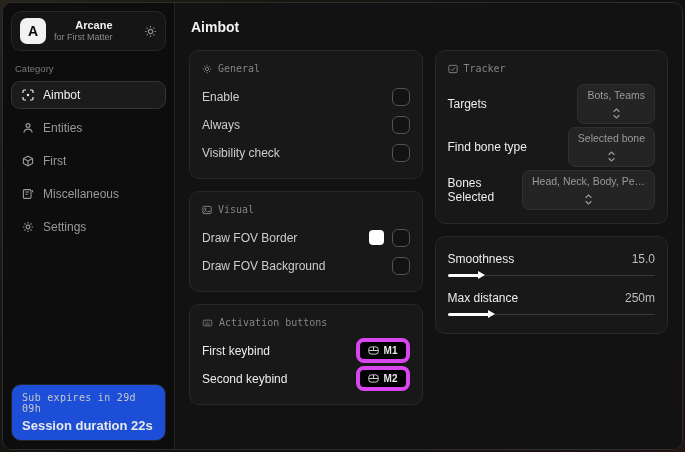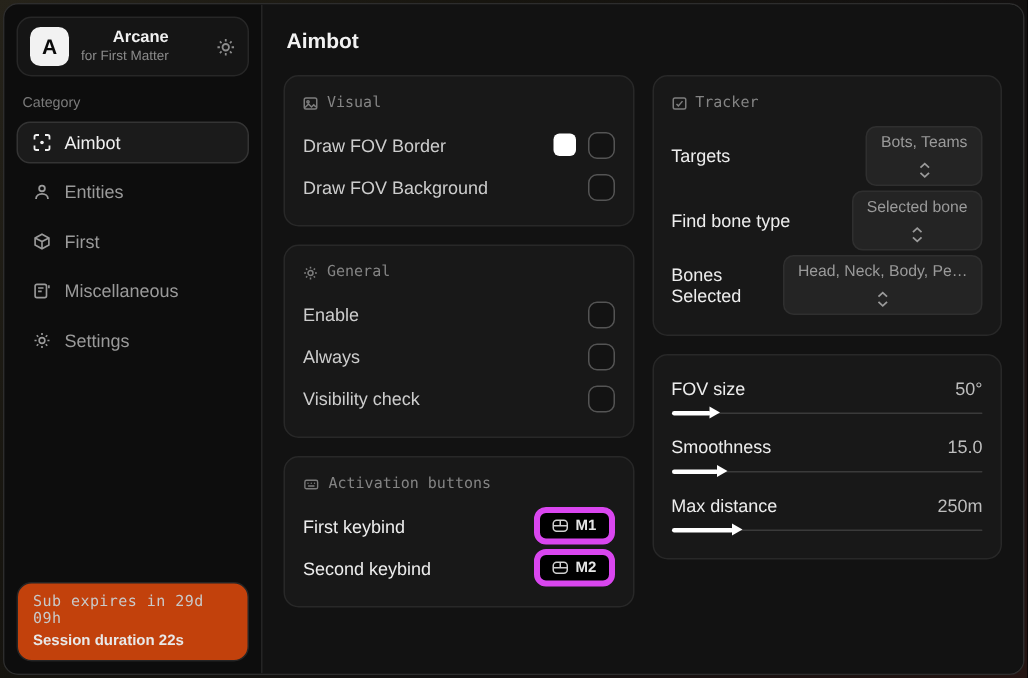--- a/index.html
+++ b/index.html
@@ -15,23 +15,23 @@
   .app-names{display:flex;flex-direction:column;line-height:1.1;}
   .app-name{font-size:11px;font-weight:bold;color:#f0f0f0;text-align:right;}
   .app-sub{font-size:9px;color:#8b8b8b;margin-top:2px;}
   .sb-gear{margin-left:auto;color:#8b8b8b;display:flex;cursor:pointer;}
   .category{font-size:9.5px;color:#7b7b7b;margin:12px 4px 7px;}
   .nav{display:flex;flex-direction:column;gap:5px;}
   .nav-item{display:flex;align-items:center;gap:9px;padding:6px 10px;border-radius:9px;color:#9a9a9a;font-size:12px;border:1px solid transparent;cursor:pointer;}
   .nav-item.selected{background:#1b1b1b;border-color:#343434;color:#f0f0f0;}
   .nav-item svg{flex:0 0 12px;}
   .spacer{flex:1;}
-  .sb-footer{background:#c2410c;border:1px solid #252525;border-radius:10px;padding:7px 10px;}
+  .sb-footer{background:#1d4ed8;border:1px solid #252525;border-radius:10px;padding:7px 10px;}
   .sub-expires{font-family:"DejaVu Sans Mono",monospace;font-size:10px;color:#c9c9c9;letter-spacing:.3px;}
-  .session{font-size:10px;font-weight:bold;color:#e8e8e8;margin-top:4px;}
+  .session{font-size:13px;font-weight:bold;color:#e8e8e8;margin-top:4px;}
 
   
   .main{flex:1;background:#121212;border-left:1px solid #242424;padding:12px 14px;box-sizing:border-box;overflow:hidden;}
   .main-title{font-size:14px;font-weight:bold;color:#f2f2f2;margin:4px 0 15px 2px;}
   .columns{display:flex;gap:12px;align-items:flex-start;}
   .col{display:flex;flex-direction:column;gap:12px;flex:1;min-width:0;}
   .card{background:#181818;border:1px solid #282828;border-radius:10px;padding:10px 12px;}
   .card-head{display:flex;align-items:center;gap:6px;font-family:"DejaVu Sans Mono",monospace;font-size:10px;color:#848484;margin:2px 0 10px;}
   .card-head svg{color:#7d7d7d;}
 
@@ -140,60 +140,60 @@
       <div class="main-title">Aimbot</div>
 
       <div class="columns">
 
         <div class="col">
 
           <div class="card">
             <div class="card-head">
               <span style="display:flex;">
                 <svg width="10" height="10" viewBox="0 0 12 12" fill="none" stroke="currentColor" stroke-width="1.2">
+                  <circle cx="6" cy="6" r="2"></circle>
+                  <path d="M6 .9v1.5M6 9.6v1.5M.9 6h1.5M9.6 6h1.5M2.4 2.4l1 1M8.6 8.6l1 1M9.6 2.4l-1 1M3.4 8.6l-1 1"></path>
+                </svg>
+              </span>
+              <span>General</span>
+            </div>
+            <div class="row">
+              <span class="row-label">Enable</span>
+              <span class="checkbox"></span>
+            </div>
+            <div class="row">
+              <span class="row-label">Always</span>
+              <span class="checkbox"></span>
+            </div>
+            <div class="row">
+              <span class="row-label">Visibility check</span>
+              <span class="checkbox"></span>
+            </div>
+          </div>
+
+          <div class="card">
+            <div class="card-head">
+              <span style="display:flex;">
+                <svg width="10" height="10" viewBox="0 0 12 12" fill="none" stroke="currentColor" stroke-width="1.2">
                   <rect x="1" y="1.6" width="10" height="8.8" rx="1.4"></rect>
                   <circle cx="4" cy="4.6" r=".9"></circle>
                   <path d="M1.6 9.2l2.8-2.8 2.4 2.4 1.8-1.8 1.8 1.8"></path>
                 </svg>
               </span>
               <span>Visual</span>
             </div>
             <div class="row">
               <span class="row-label">Draw FOV Border</span>
               <span class="controls">
                 <span class="swatch"></span>
                 <span class="checkbox"></span>
               </span>
             </div>
             <div class="row">
               <span class="row-label">Draw FOV Background</span>
-              <span class="checkbox"></span>
-            </div>
-          </div>
-
-          <div class="card">
-            <div class="card-head">
-              <span style="display:flex;">
-                <svg width="10" height="10" viewBox="0 0 12 12" fill="none" stroke="currentColor" stroke-width="1.2">
-                  <circle cx="6" cy="6" r="2"></circle>
-                  <path d="M6 .9v1.5M6 9.6v1.5M.9 6h1.5M9.6 6h1.5M2.4 2.4l1 1M8.6 8.6l1 1M9.6 2.4l-1 1M3.4 8.6l-1 1"></path>
-                </svg>
-              </span>
-              <span>General</span>
-            </div>
-            <div class="row">
-              <span class="row-label">Enable</span>
-              <span class="checkbox"></span>
-            </div>
-            <div class="row">
-              <span class="row-label">Always</span>
-              <span class="checkbox"></span>
-            </div>
-            <div class="row">
-              <span class="row-label">Visibility check</span>
               <span class="checkbox"></span>
             </div>
           </div>
 
           <div class="card">
             <div class="card-head">
               <span style="display:flex;">
                 <svg width="11" height="10" viewBox="0 0 12 12" fill="none" stroke="currentColor" stroke-width="1.1">
                   <rect x=".9" y="2.6" width="10.2" height="6.8" rx="1.3"></rect>
                   <path d="M3.4 5h.01M6 5h.01M8.6 5h.01M3.8 7.2h4.4" stroke-linecap="round"></path>
@@ -270,30 +270,20 @@
                   <svg width="9" height="11" viewBox="0 0 8 10" fill="none" stroke="currentColor" stroke-width="1.1">
                     <path d="M1.4 3.4 4 1l2.6 2.4M1.4 6.6 4 9l2.6-2.4"></path>
                   </svg>
                 </span>
               </span>
             </div>
           </div>
 
           <div class="card">
 
-            <div class="slider-row">
-              <div class="slider-top">
-                <span class="row-label strong">FOV size</span>
-                <span class="slider-value">50°</span>
-              </div>
-              <div class="slider">
-                <div class="slider-track"></div>
-                <div class="slider-fill" style="width: 13%;"></div>
-              </div>
-            </div>
 
             <div class="slider-row">
               <div class="slider-top">
                 <span class="row-label strong">Smoothness</span>
                 <span class="slider-value">15.0</span>
               </div>
               <div class="slider">
                 <div class="slider-track"></div>
                 <div class="slider-fill" style="width: 15%;"></div>
               </div>

